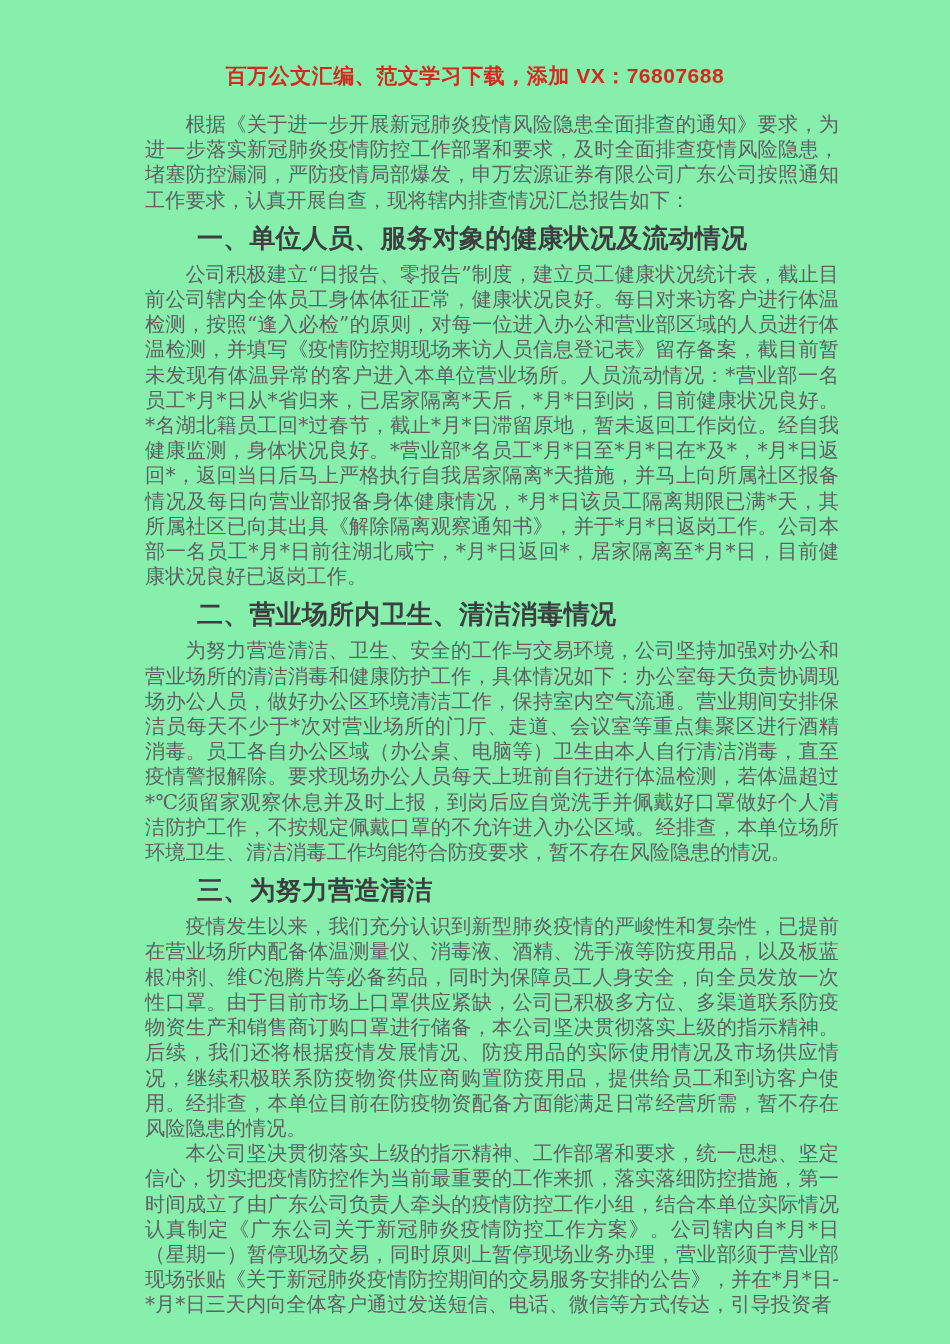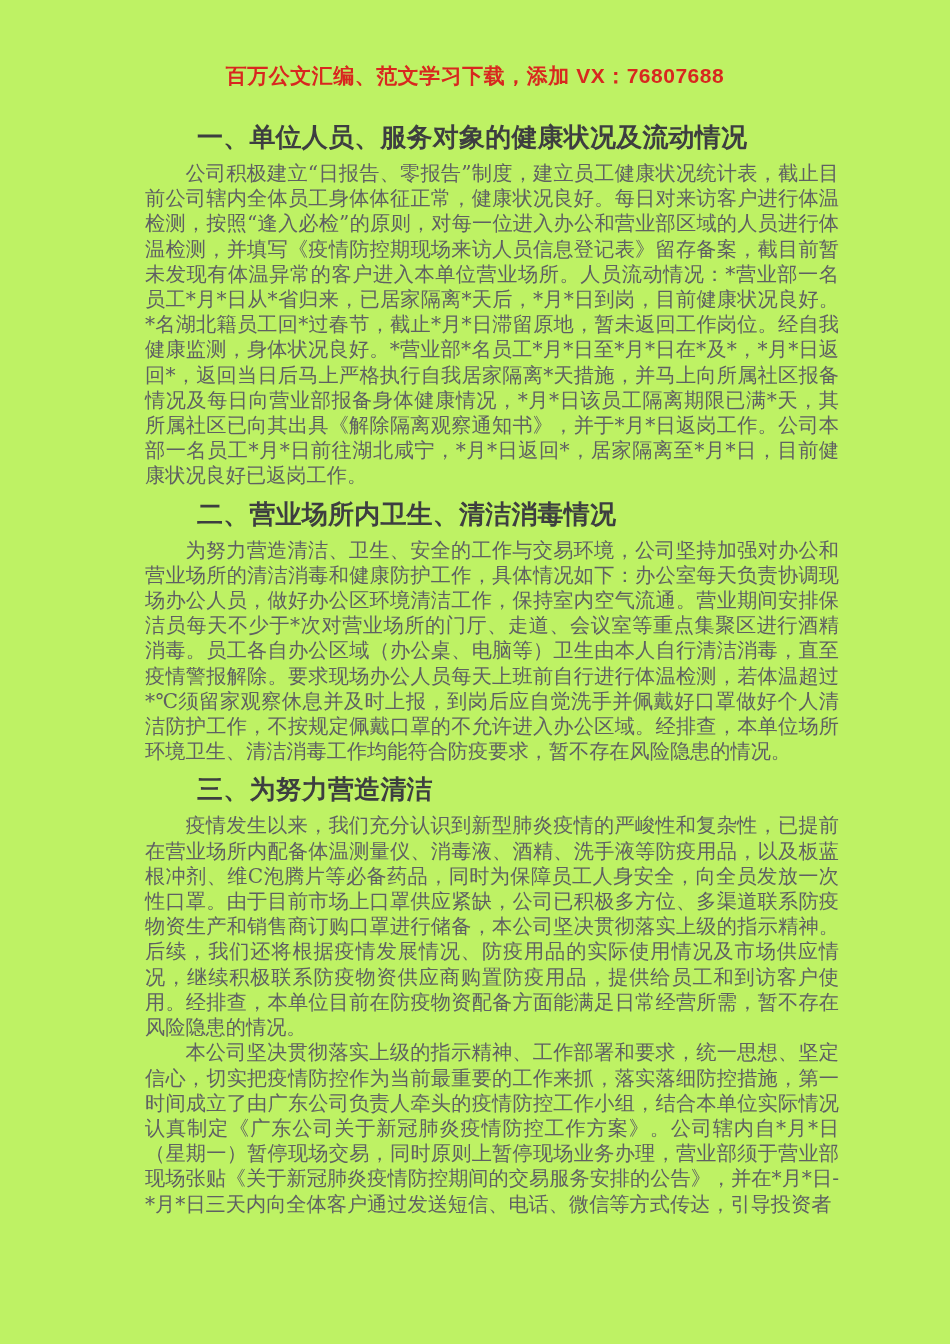--- a/index.html
+++ b/index.html
@@ -5,21 +5,21 @@
   html, body {
     margin: 0;
     padding: 0;
     background: #ffffff;
   }
 
   .page {
     position: relative;
     width: 950px;
     height: 1344px;
-    background: #bef264;
+    background: #86efac;
     margin: 0 auto;
     overflow: hidden;
     box-sizing: border-box;
   }
 
   
   .watermark {
     position: absolute;
     top: 62px;
     left: 0;
@@ -69,20 +69,21 @@
 </style>
 </head>
 <body>
 
 <div class="page">
 
   <div class="watermark">百万公文汇编、范文学习下载，添加 VX：76807688</div>
 
   <div class="doc-body">
 
+    <p class="para">根据《关于进一步开展新冠肺炎疫情风险隐患全面排查的通知》要求，为进一步落实新冠肺炎疫情防控工作部署和要求，及时全面排查疫情风险隐患，堵塞防控漏洞，严防疫情局部爆发，申万宏源证券有限公司广东公司按照通知工作要求，认真开展自查，现将辖内排查情况汇总报告如下：</p>
 
     <h2 class="heading">一、单位人员、服务对象的健康状况及流动情况</h2>
 
     <p class="para">公司积极建立“日报告、零报告”制度，建立员工健康状况统计表，截止目前公司辖内全体员工身体体征正常，健康状况良好。每日对来访客户进行体温检测，按照“逢入必检”的原则，对每一位进入办公和营业部区域的人员进行体温检测，并填写《疫情防控期现场来访人员信息登记表》留存备案，截目前暂未发现有体温异常的客户进入本单位营业场所。人员流动情况：*营业部一名员工*月*日从*省归来，已居家隔离*天后，*月*日到岗，目前健康状况良好。*名湖北籍员工回*过春节，截止*月*日滞留原地，暂未返回工作岗位。经自我健康监测，身体状况良好。*营业部*名员工*月*日至*月*日在*及*，*月*日返回*，返回当日后马上严格执行自我居家隔离*天措施，并马上向所属社区报备情况及每日向营业部报备身体健康情况，*月*日该员工隔离期限已满*天，其所属社区已向其出具《解除隔离观察通知书》，并于*月*日返岗工作。公司本部一名员工*月*日前往湖北咸宁，*月*日返回*，居家隔离至*月*日，目前健康状况良好已返岗工作。</p>
 
     <h2 class="heading">二、营业场所内卫生、清洁消毒情况</h2>
 
     <p class="para">为努力营造清洁、卫生、安全的工作与交易环境，公司坚持加强对办公和营业场所的清洁消毒和健康防护工作，具体情况如下：办公室每天负责协调现场办公人员，做好办公区环境清洁工作，保持室内空气流通。营业期间安排保洁员每天不少于*次对营业场所的门厅、走道、会议室等重点集聚区进行酒精消毒。员工各自办公区域（办公桌、电脑等）卫生由本人自行清洁消毒，直至疫情警报解除。要求现场办公人员每天上班前自行进行体温检测，若体温超过*℃须留家观察休息并及时上报，到岗后应自觉洗手并佩戴好口罩做好个人清洁防护工作，不按规定佩戴口罩的不允许进入办公区域。经排查，本单位场所环境卫生、清洁消毒工作均能符合防疫要求，暂不存在风险隐患的情况。</p>
 
     <h2 class="heading">三、为努力营造清洁</h2>

